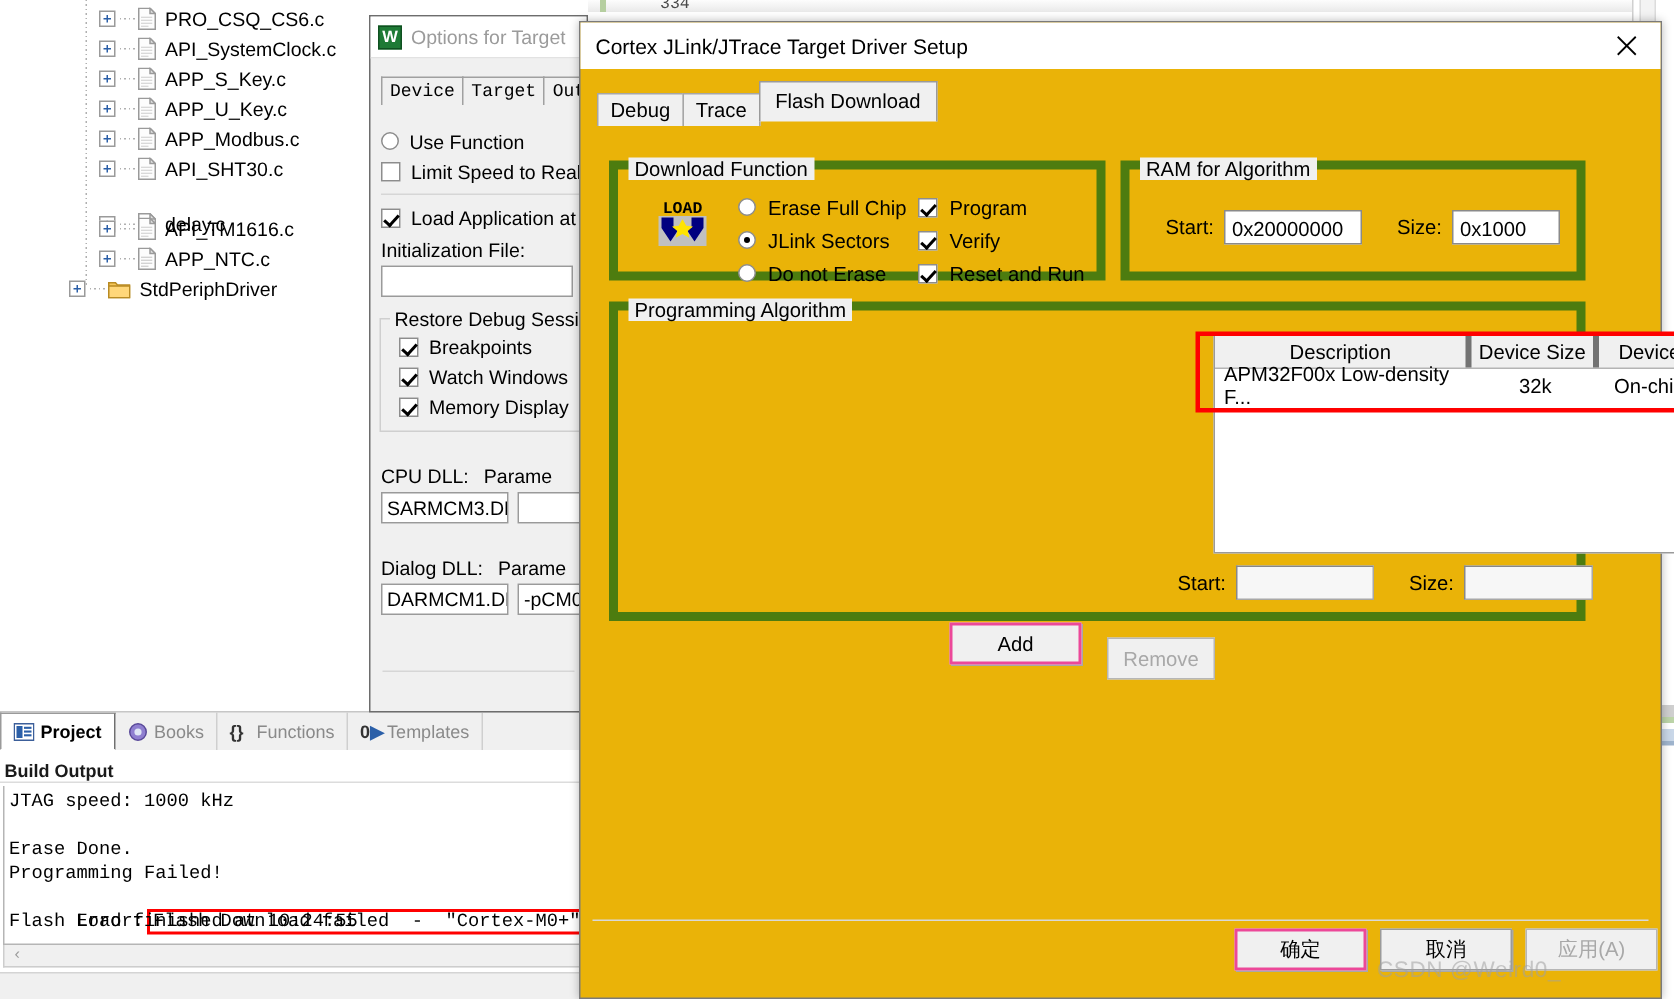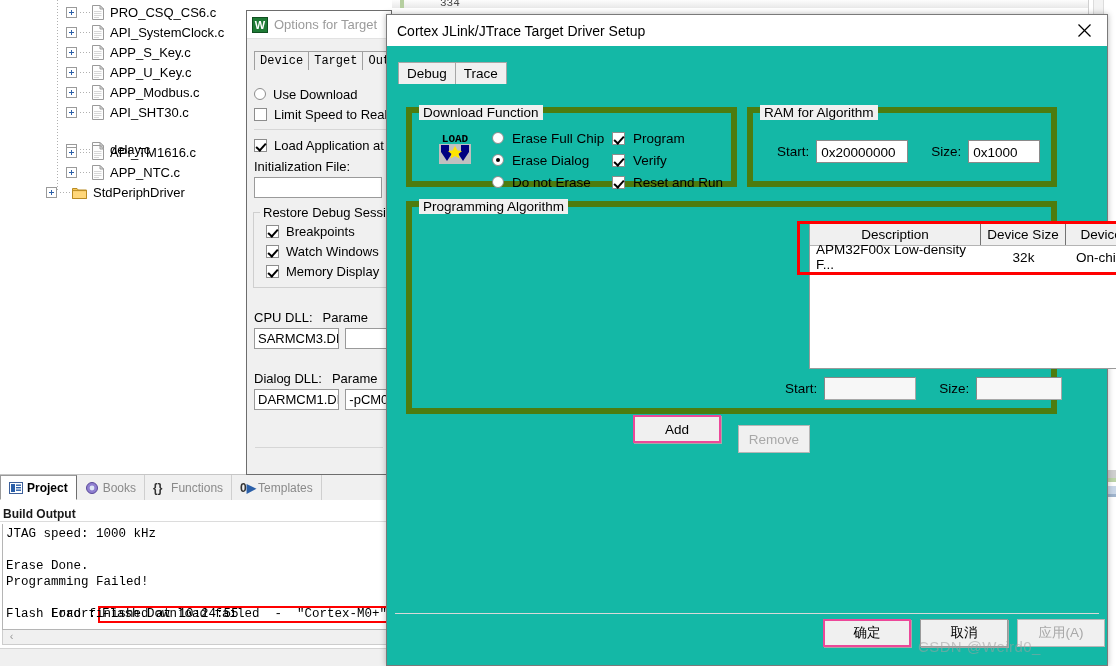--- a/index.html
+++ b/index.html
@@ -179,21 +179,21 @@
     border: 1px solid #cfcfcf; margin: 6px 6px 0 6px; padding: 8px 0 6px 12px; position: relative;
   }
   .opt-group > .gtitle {
     position: absolute; top: -8px; left: 6px; background: #f0f0f0; padding: 0 3px;
     font-size: 13px; color: #000; white-space: nowrap;
   }
 
   
   .jl-dlg {
     position: absolute; left: 386px; top: 14px; width: 722px; height: 652px;
-    background: #14b8a6; border: 1px solid #7a7a7a;
+    background: #eab308; border: 1px solid #7a7a7a;
     box-shadow: 0 0 6px rgba(0,0,0,0.28);
   }
   .jl-title {
     height: 31px; background: #ffffff; display: flex; align-items: center;
     padding-left: 10px; justify-content: space-between;
   }
   .jl-title-txt { font-size: 14px; color: #000; }
   .jl-close {
     width: 46px; height: 31px; display: flex; align-items: center; justify-content: center;
     font-size: 17px; color: #000;
@@ -226,21 +226,21 @@
   }
   .fld.empty { background: #f7f7f7; border-color: #a8a8a8; border-top-color: #888; border-left-color: #888; }
   .lbl { font-size: 13.5px; color: #000; white-space: nowrap; }
 
   .algo-area {
     position: absolute; left: 422px; top: 208px; width: 600px; height: 146px;
     background: #ffffff; border: 1px solid #9a9a9a;
   }
   .algo-hdr { display: flex; height: 22px; background: #f0f0f0; border-bottom: 1px solid #b4b4b4; }
   .algo-hdr div {
-    border-right: 1px solid #737373; font-size: 13.5px; color: #000;
+    border-right: 4px solid #737373; font-size: 13.5px; color: #000;
     display: flex; align-items: center; justify-content: center; height: 100%;
   }
   .algo-row { display: flex; height: 22px; background: #fff; }
   .algo-row div { font-size: 13.5px; color: #000; display: flex; align-items: center; height: 100%; }
   .red-box {
     position: absolute; left: 410px; top: 206px; width: 604px; height: 54px;
     border: 3px solid #ff0000; pointer-events: none;
   }
 
   .btn {
@@ -503,21 +503,21 @@
 
     <div class="opt-tabrow">
       <div class="opt-tab">Device</div>
       <div class="opt-tab">Target</div>
       <div class="opt-tab">Outpu</div>
     </div>
 
     <div class="opt-body">
       <div class="opt-row" style="margin-top:12px;">
         <span class="radio"></span>
-        <span class="opt-lbl">Use Download</span>
+        <span class="opt-lbl">Use Function</span>
       </div>
       <div class="opt-row">
         <span class="cbox"></span>
         <span class="opt-lbl">Limit Speed to Real-T</span>
       </div>
       <div class="opt-sep"></div>
       <div class="opt-row">
         <span class="cbox on"></span>
         <span class="opt-lbl">Load Application at S</span>
       </div>
@@ -570,20 +570,21 @@
         <svg width="15" height="15" viewBox="0 0 15 15">
             <line x1="1.5" y1="1.5" x2="13.5" y2="13.5" stroke="#000" stroke-width="1.2"></line>
             <line x1="13.5" y1="1.5" x2="1.5" y2="13.5" stroke="#000" stroke-width="1.2"></line>
           </svg>
       </span>
     </div>
 
     <div class="jl-tabrow">
       <div class="jl-tab">Debug</div>
       <div class="jl-tab">Trace</div>
+      <div class="jl-tab active">Flash Download</div>
     </div>
 
     <div class="grp" style="left:19px; top:92px; width:331px; height:80px;">
       <span class="gt">Download Function</span>
 
       <span class="load-ico" style="position:absolute; left:24px; top:17px;">
         <svg width="38" height="36" viewBox="0 0 38 36">
           <rect x="3" y="14" width="32" height="20" fill="#c0c0c0"></rect>
           <text x="19" y="12" font-family="Liberation Mono, monospace" font-size="11" font-weight="bold" fill="#000" text-anchor="middle">LOAD</text>
           <path d="M5 15 L13 15 L13 22 L17 22 L11 31 L5 22 Z" fill="#000080"></path>
@@ -592,21 +593,21 @@
         </svg>
       </span>
 
       <div style="position:absolute; left:80px; top:14px;">
         <div class="dl-row">
           <span class="radio"></span>
           <span class="lbl">Erase Full Chip</span>
         </div>
         <div class="dl-row">
           <span class="radio on"></span>
-          <span class="lbl">Erase Dialog</span>
+          <span class="lbl">JLink Sectors</span>
         </div>
         <div class="dl-row">
           <span class="radio"></span>
           <span class="lbl">Do not Erase</span>
         </div>
       </div>
 
       <div style="position:absolute; left:200px; top:14px;">
         <div class="dl-row">
           <span class="cbox on"></span>

